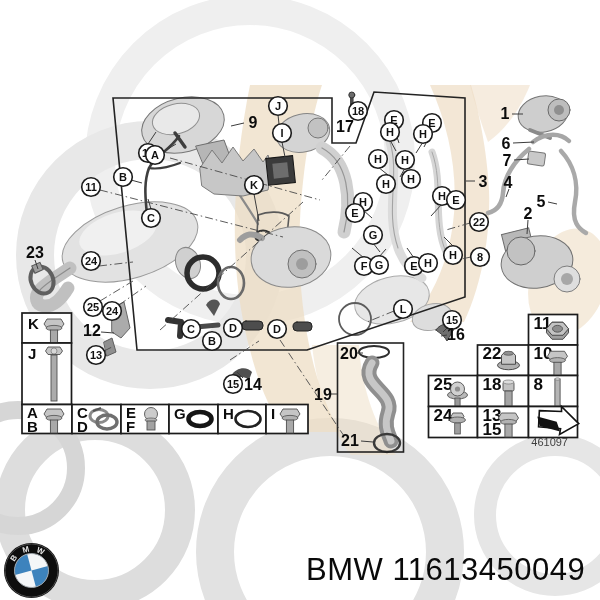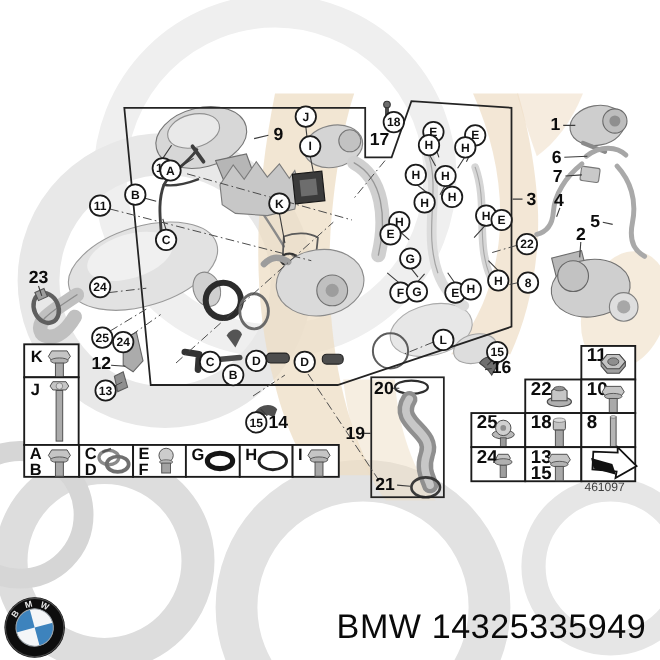--- a/index.html
+++ b/index.html
@@ -490,15 +490,15 @@
         <path d="M28.5,28.5 L28.5,11.5 A17,17 0 0,0 11.5,28.5 Z" fill="#3d83bd"></path>
         <path d="M28.5,28.5 L28.5,45.5 A17,17 0 0,0 45.5,28.5 Z" fill="#3d83bd"></path>
         <circle cx="28.5" cy="28.5" r="17" fill="none" stroke="#9aa2a8" stroke-width=".9"></circle>
         <g fill="#e6e6e6" font-size="8" font-weight="bold" text-anchor="middle">
           <text transform="rotate(-40 28.5 28.5)" x="28.5" y="9.5">B</text>
           <text x="28.5" y="9.5">M</text>
           <text transform="rotate(40 28.5 28.5)" x="28.5" y="9.5">W</text>
         </g>
       </g>
     </svg>
-    <div id="brand-text"><span>BMW</span>&nbsp;<span>14325335949</span></div>
+    <div id="brand-text"><span>BMW</span>&nbsp;<span>11613450049</span></div>
   </div>
 </div>
 
 </body></html>

